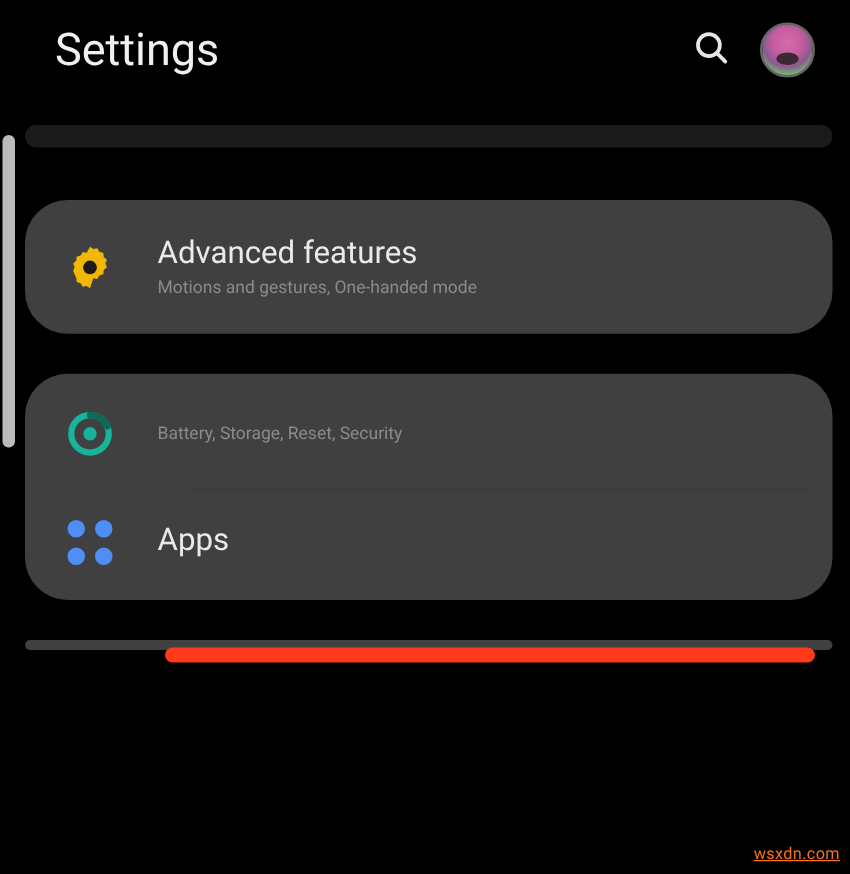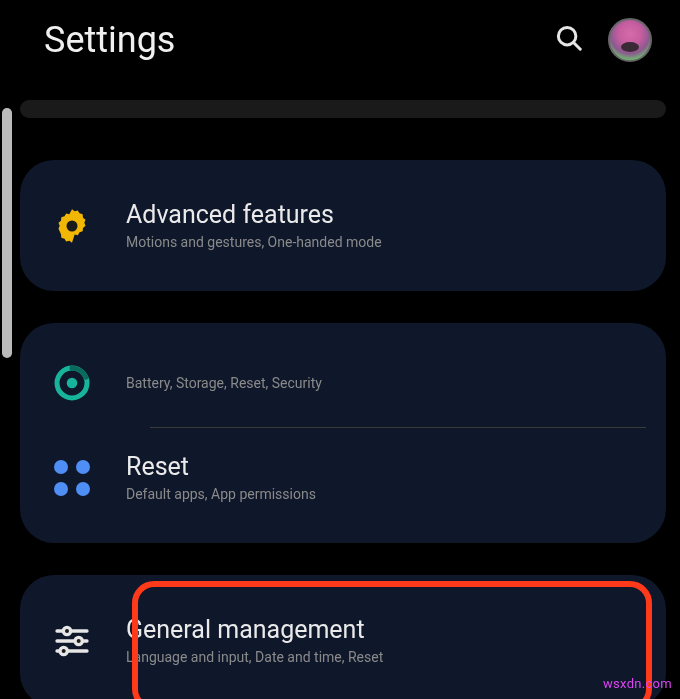--- a/index.html
+++ b/index.html
@@ -56,23 +56,23 @@
       flex-direction: column;
       gap: 32px;
     }
     .card-stub {
       height: 18px;
       background: #1a1a1a;
       border-radius: 30px;
       margin: 20px 0 10px 0;
     }
     .card {
-      background: #0f172a;
+      background: #404040;
       border-radius: 34px;
-      padding: 16px 0;
+      padding: 4px 0;
     }
     .row {
       display: flex;
       align-items: center;
       padding: 24px 28px;
       gap: 30px;
       position: relative;
     }
     .icon-wrap {
       width: 48px;
@@ -112,22 +112,23 @@
       position: absolute;
       left: 112px; right: 14px; top: 6px; bottom: -4px;
       border: 6px solid #ff3a1a;
       border-radius: 22px;
       pointer-events: none;
     }
     .watermark {
       position: absolute;
       right: 8px; bottom: 8px;
       font-size: 13px;
-      color: #d946ef;
+      color: #f97316;
       letter-spacing: 0.3px;
+      text-decoration: underline;
     }
   </style>
 </head>
 <body>
 
 <div class="header">
   <div class="title">Settings</div>
   <div class="header-actions">
     <span class="search-icon">
       <svg viewBox="0 0 24 24" fill="none" stroke="#e6e6e6" stroke-width="2.4" stroke-linecap="round">
@@ -180,41 +181,24 @@
     <div class="row">
       <div class="icon-wrap">
         <div class="dots">
             <span></span>
             <span></span>
             <span></span>
             <span></span>
           </div>
       </div>
       <div class="row-text">
-        <div class="row-title">Reset</div>
-        <div class="row-sub">Default apps, App permissions</div>
+        <div class="row-title">Apps</div>
       </div>
     </div>
   </div>
 
   <div class="card highlight">
-    <div class="row">
-      <div class="icon-wrap">
-        <svg width="40" height="40" viewBox="0 0 24 24" stroke="#e6e6e6" stroke-width="2" stroke-linecap="round">
-          <line x1="3" y1="6" x2="21" y2="6"></line>
-            <circle cx="9" cy="6" r="2.2" fill="#1b1b1b"></circle>
-          <line x1="3" y1="12" x2="21" y2="12"></line>
-            <circle cx="16" cy="12" r="2.2" fill="#1b1b1b"></circle>
-          <line x1="3" y1="18" x2="21" y2="18"></line>
-            <circle cx="7" cy="18" r="2.2" fill="#1b1b1b"></circle>
-        </svg>
-      </div>
-      <div class="row-text">
-        <div class="row-title">General management</div>
-        <div class="row-sub">Language and input, Date and time, Reset</div>
-      </div>
-    </div>
     <div class="highlight-box"></div>
   </div>
 
 </div>
 
 <div class="watermark">wsxdn.com</div>
 
 </body></html>

